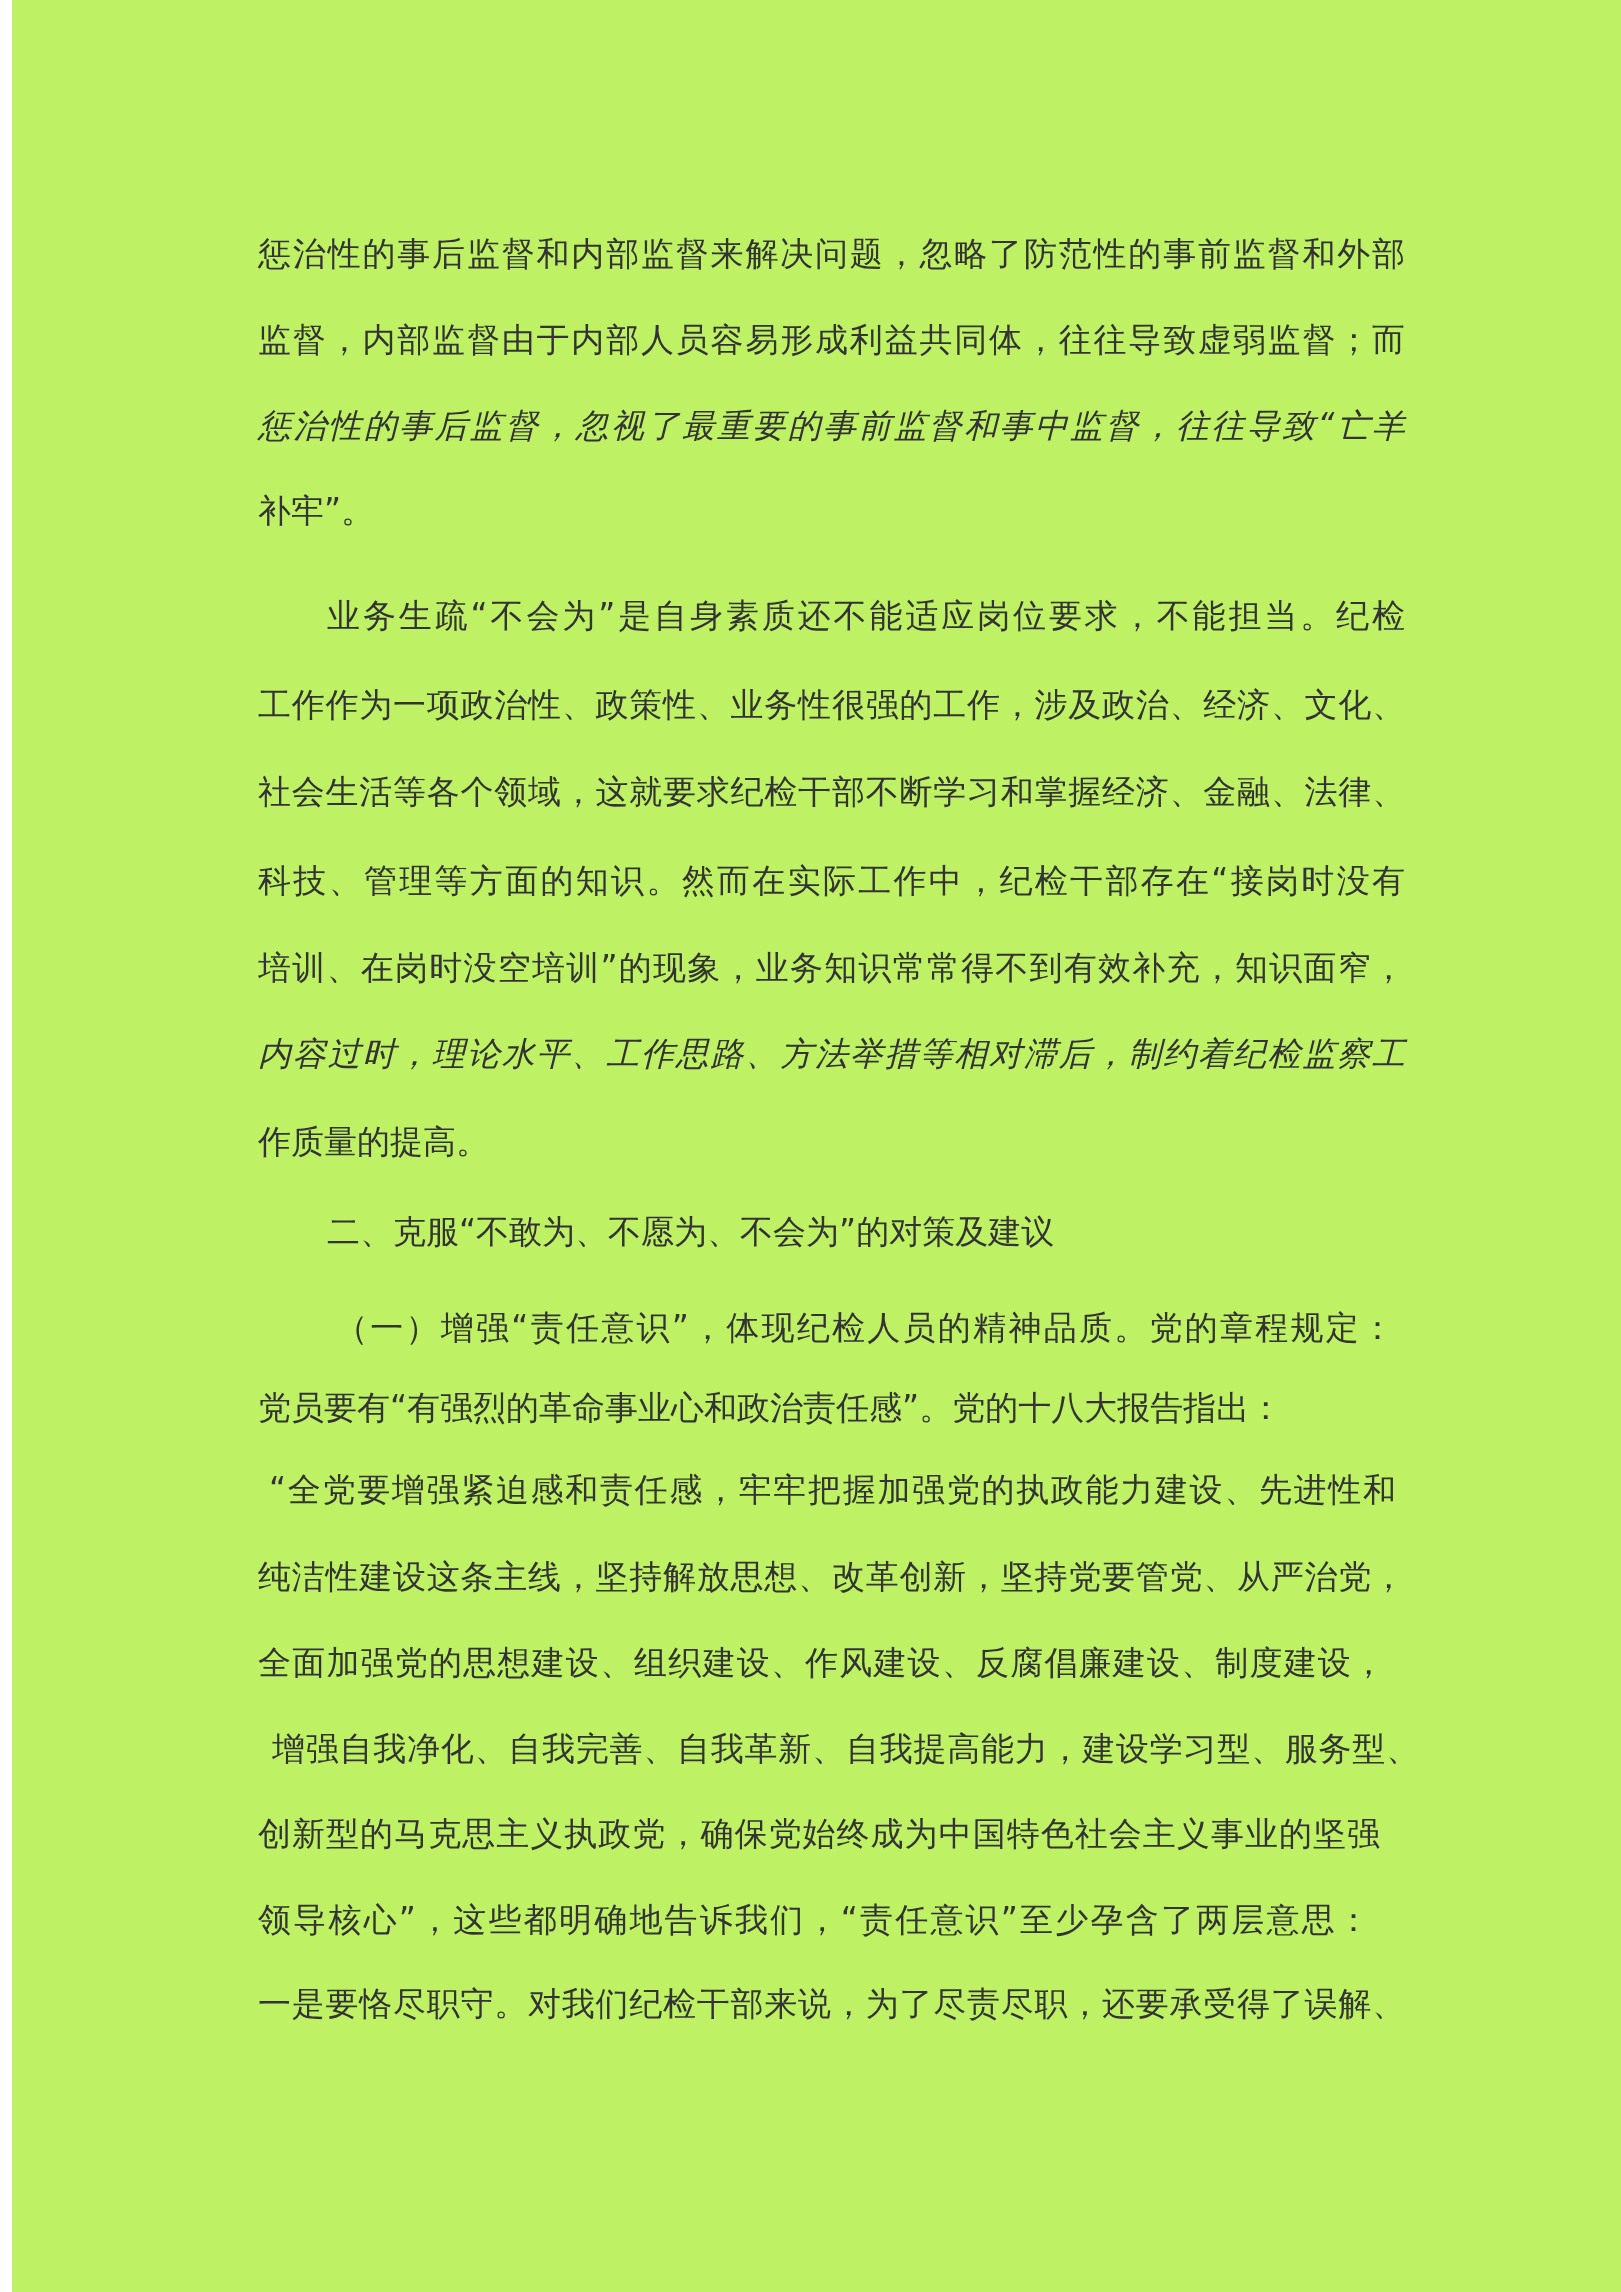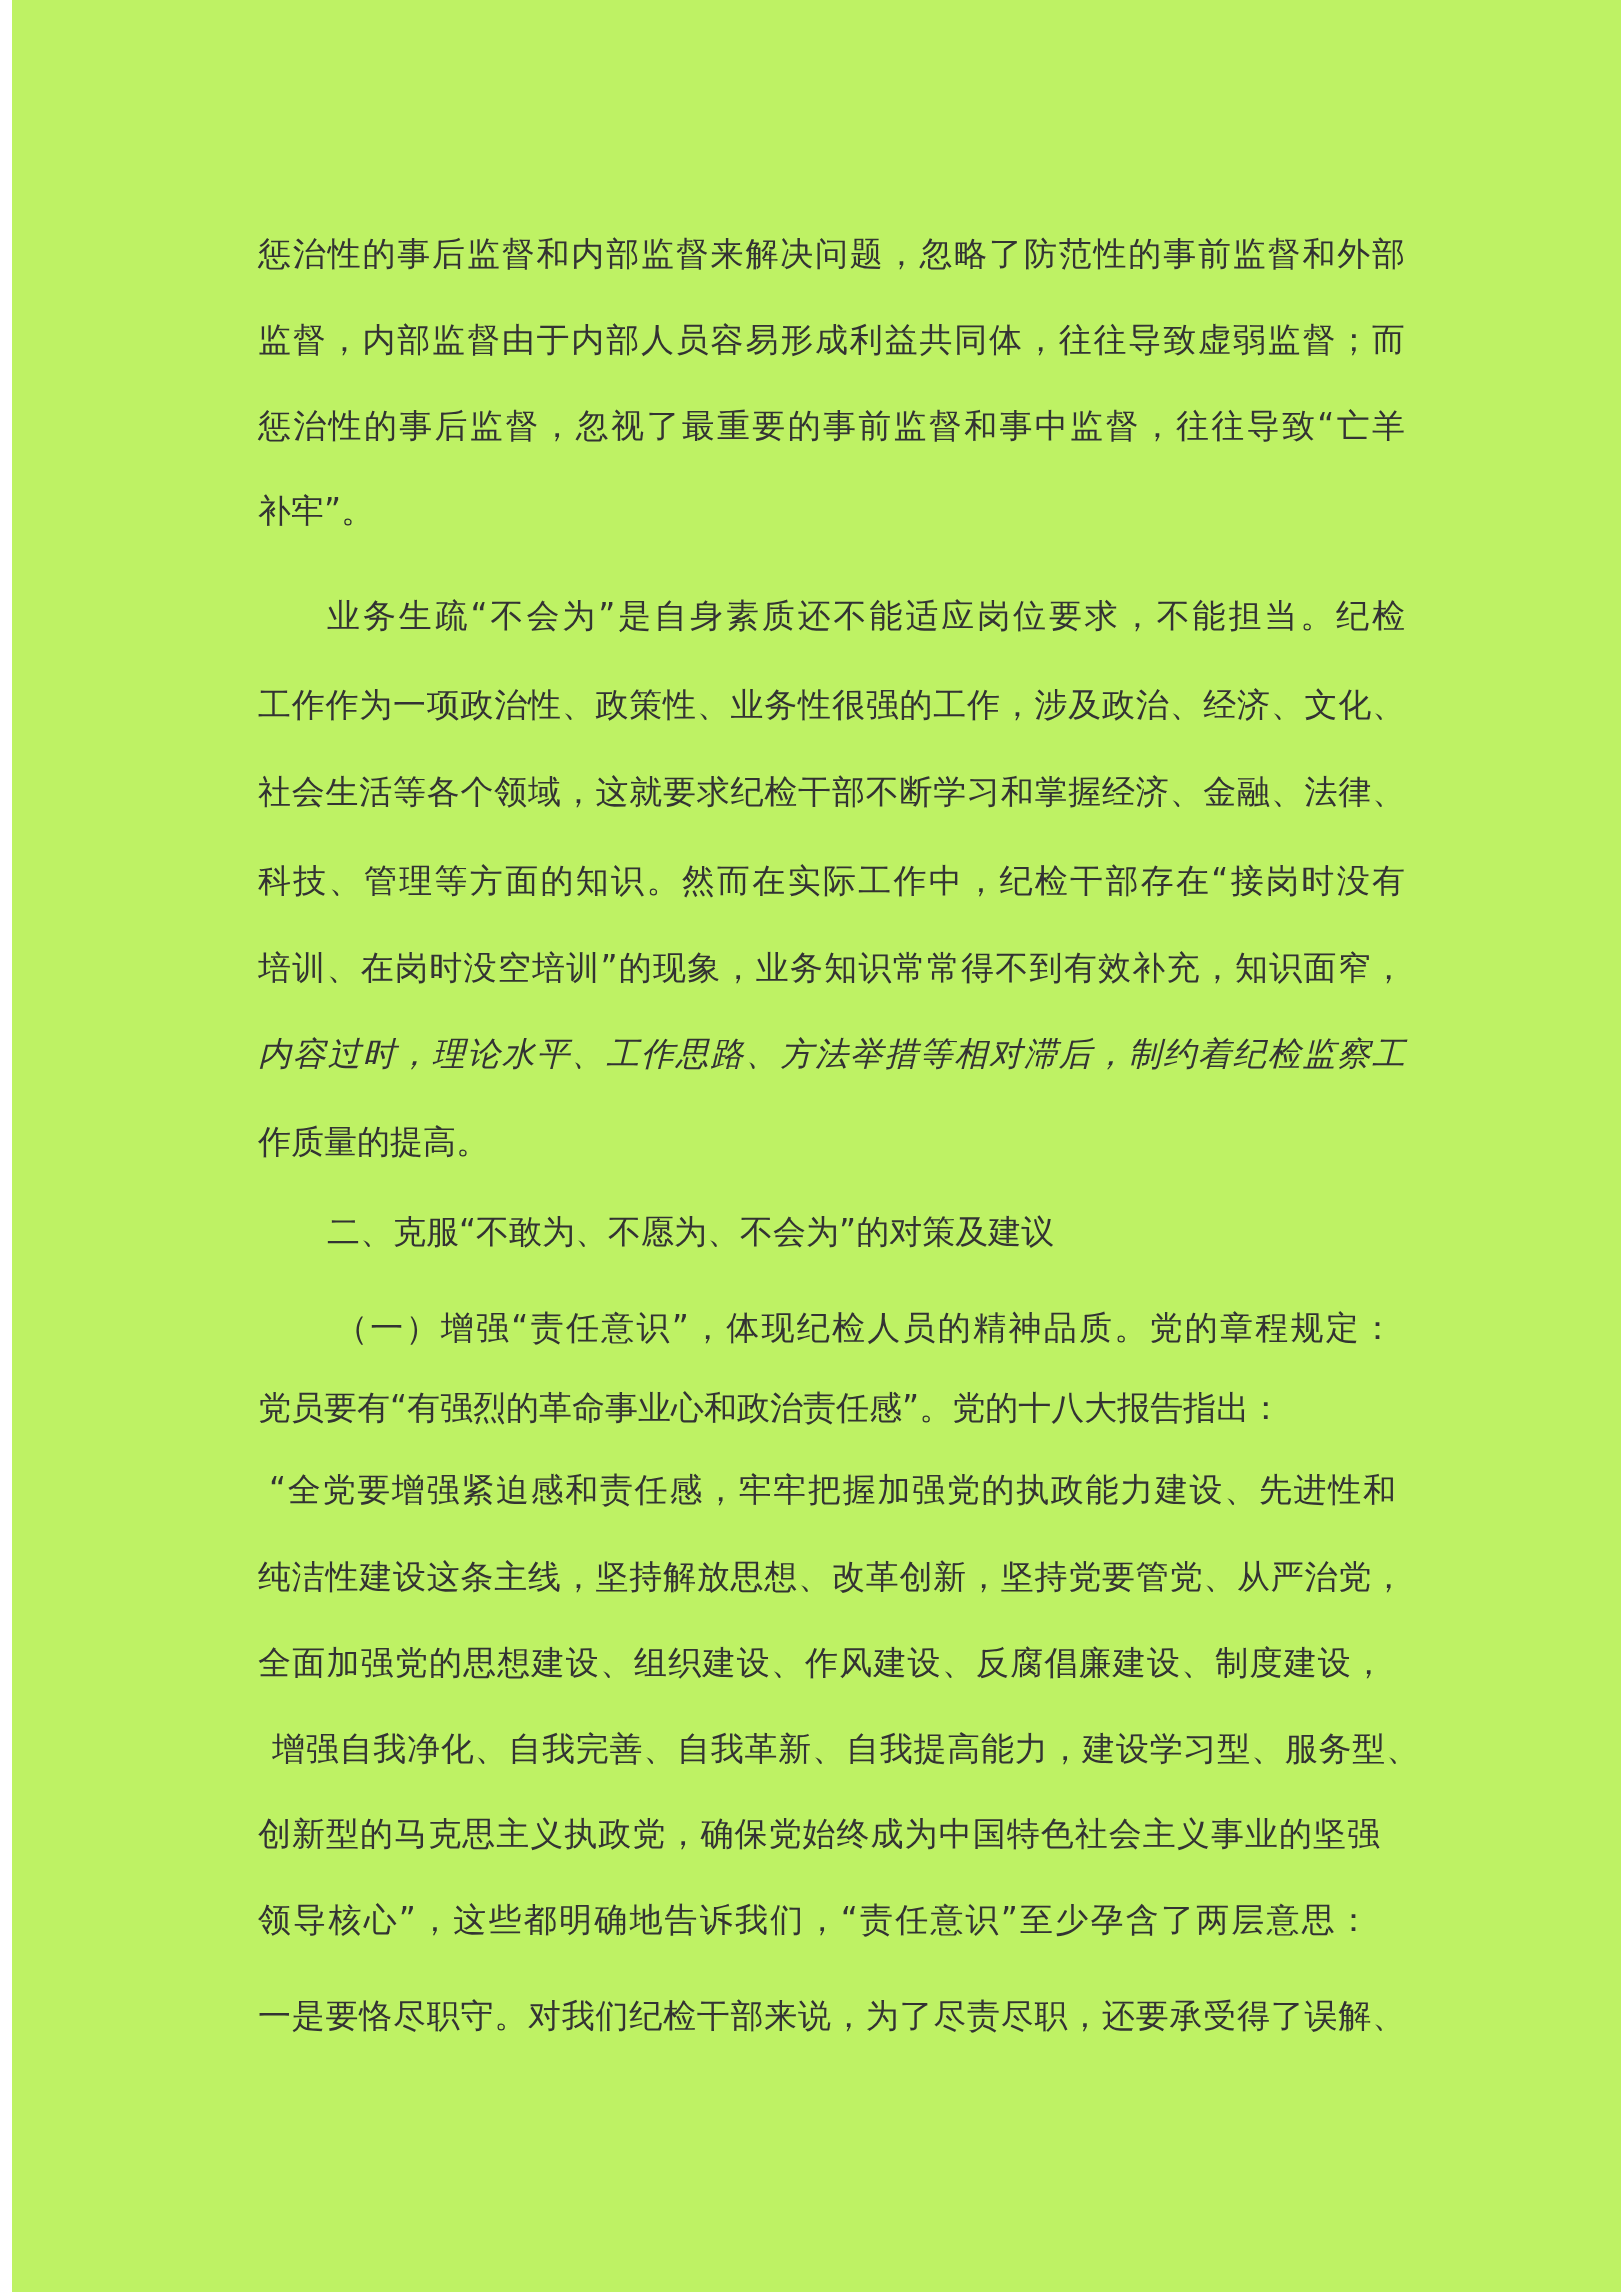--- a/index.html
+++ b/index.html
@@ -19,37 +19,37 @@
   }
   .justify { text-align: justify; text-align-last: justify; }
 </style>
 </head>
 <body>
 
 <div class="page">
 
   <div class="line justify" style="top:232px;">惩治性的事后监督和内部监督来解决问题，忽略了防范性的事前监督和外部</div>
   <div class="line justify" style="top:318px;">监督，内部监督由于内部人员容易形成利益共同体，往往导致虚弱监督；而</div>
-  <div class="line justify" style="top:404px;">惩治性的事后监督，忽视了最重要的事前监督和事中监督，往往导致“亡羊</div>
+  <div class="line justify" style="top:404px;font-style:italic;">惩治性的事后监督，忽视了最重要的事前监督和事中监督，往往导致“亡羊</div>
   <div class="line justify" style="top:594px; left:315px; width:1078px;">业务生疏“不会为”是自身素质还不能适应岗位要求，不能担当。纪检</div>
 
   <div class="line" style="top:489px;">补牢”。</div>
   <div class="line justify" style="top:683px;">工作作为一项政治性、政策性、业务性很强的工作，涉及政治、经济、文化、</div>
   <div class="line justify" style="top:770px;">社会生活等各个领域，这就要求纪检干部不断学习和掌握经济、金融、法律、</div>
   <div class="line justify" style="top:859px;">科技、管理等方面的知识。然而在实际工作中，纪检干部存在“接岗时没有</div>
   <div class="line justify" style="top:946px;">培训、在岗时没空培训”的现象，业务知识常常得不到有效补充，知识面窄，</div>
   <div class="line justify" style="top:1032px;font-style:italic;">内容过时，理论水平、工作思路、方法举措等相对滞后，制约着纪检监察工</div>
   <div class="line" style="top:1120px;">作质量的提高。</div>
 
   <div class="line" style="top:1210px; left:315px;">二、克服“不敢为、不愿为、不会为”的对策及建议</div>
 
   <div class="line justify" style="top:1306px; left:323px; width:1059px;">（一）增强“责任意识”，体现纪检人员的精神品质。党的章程规定：</div>
   <div class="line" style="top:1386px;">党员要有“有强烈的革命事业心和政治责任感”。党的十八大报告指出：</div>
   <div class="line justify" style="top:1468px; left:257px; width:1127px;">“全党要增强紧迫感和责任感，牢牢把握加强党的执政能力建设、先进性和</div>
   <div class="line justify" style="top:1555px;">纯洁性建设这条主线，坚持解放思想、改革创新，坚持党要管党、从严治党，</div>
   <div class="line justify" style="top:1641px; width:1127px;">全面加强党的思想建设、组织建设、作风建设、反腐倡廉建设、制度建设，</div>
   <div class="line justify" style="top:1727px;margin-left:14px;">增强自我净化、自我完善、自我革新、自我提高能力，建设学习型、服务型、</div>
   <div class="line justify" style="top:1812px; width:1122px;">创新型的马克思主义执政党，确保党始终成为中国特色社会主义事业的坚强</div>
   <div class="line justify" style="top:1898px; width:1112px;">领导核心”，这些都明确地告诉我们，“责任意识”至少孕含了两层意思：</div>
-  <div class="line justify" style="top:1982px;margin-top:12px;">一是要恪尽职守。对我们纪检干部来说，为了尽责尽职，还要承受得了误解、</div>
+  <div class="line justify" style="top:1982px;">一是要恪尽职守。对我们纪检干部来说，为了尽责尽职，还要承受得了误解、</div>
 
 </div>
 
 
 </body></html>

